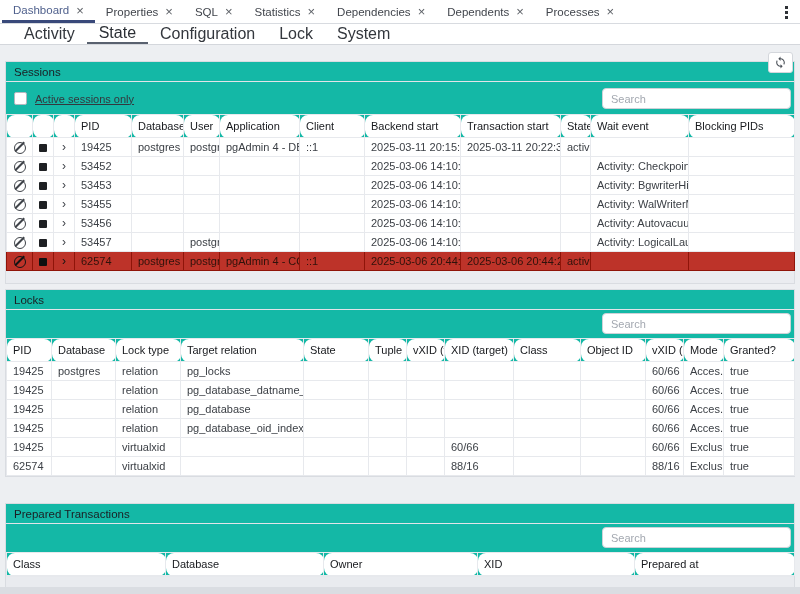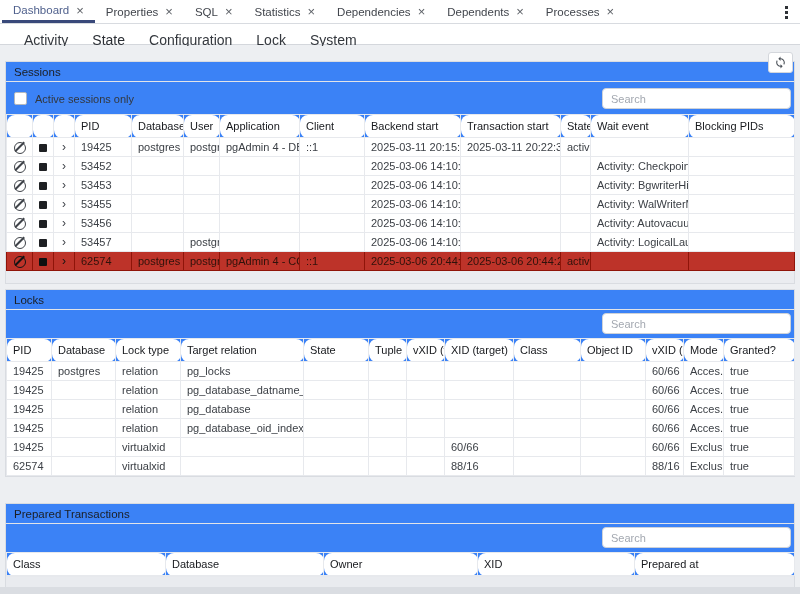--- a/index.html
+++ b/index.html
@@ -19,35 +19,35 @@
   }
   .tab .close { font-size:13px; color:#5c6066; line-height:1; }
   .tab.active { color:#50618d; border-bottom:3px solid #39497a; }
   .kebab { position:absolute; right:10px; top:4px; display:flex; flex-direction:column; gap:2px; padding:2px; }
   .kebab i { width:3px; height:3px; background:#2e3136; display:block; }
   
   .subtabs {
     height:21px; background:#fff; border-bottom:1px solid #d4d7dc;
     display:flex; align-items:stretch; padding-left:12px;
   }
-  .subtab { display:flex; align-items:center; padding:16px 12px; font-size:14px; color:#33373d; }
+  .subtab { display:flex; align-items:center; padding:4px 12px; font-size:16px; color:#33373d; }
   .subtab.active { border-bottom:2px solid #59616f; color:#2b2f35; }
   
   .content { position:absolute; top:46px; left:0; right:0; bottom:0; background:#edeff2; }
   .refresh-btn {
     position:absolute; top:6px; right:7px; width:25px; height:21px; z-index:5;
     background:#fff; border:1px solid #d4d7dc; border-radius:3px;
     display:flex; align-items:center; justify-content:center; cursor:pointer;
   }
   .panel {
-    position:absolute; left:5px; right:5px; background:#3b82f6;
+    position:absolute; left:5px; right:5px; background:#14b8a6;
     border:1px solid #d9dce1;
   }
   .panel-title { padding:4px 8px 3px 8px; border-bottom:1px solid #e2e4e9; color:#1b1e23; font-size:11.5px; }
-  .controls { display:flex; align-items:center; padding:6px 3px 5px 8px; }
+  .controls { display:flex; align-items:center; padding:6px 3px 5px 8px;text-decoration:underline; }
   .chkwrap { display:flex; align-items:center; gap:8px; }
   .checkbox { width:13px; height:13px; border:1px solid #b3b8bf; border-radius:2px; background:#fff; }
   .searchwrap { margin-left:auto; }
   .search {
     width:189px; height:21px; border:1px solid #ced2d8; border-radius:4px;
     padding:0 8px; font-size:11px; color:#33373d; font-family:inherit; outline:none;
   }
   .search::placeholder { color:#a3a8b0; }
   
   table { border-collapse:collapse; table-layout:fixed; width:788px; margin-left:0; }

